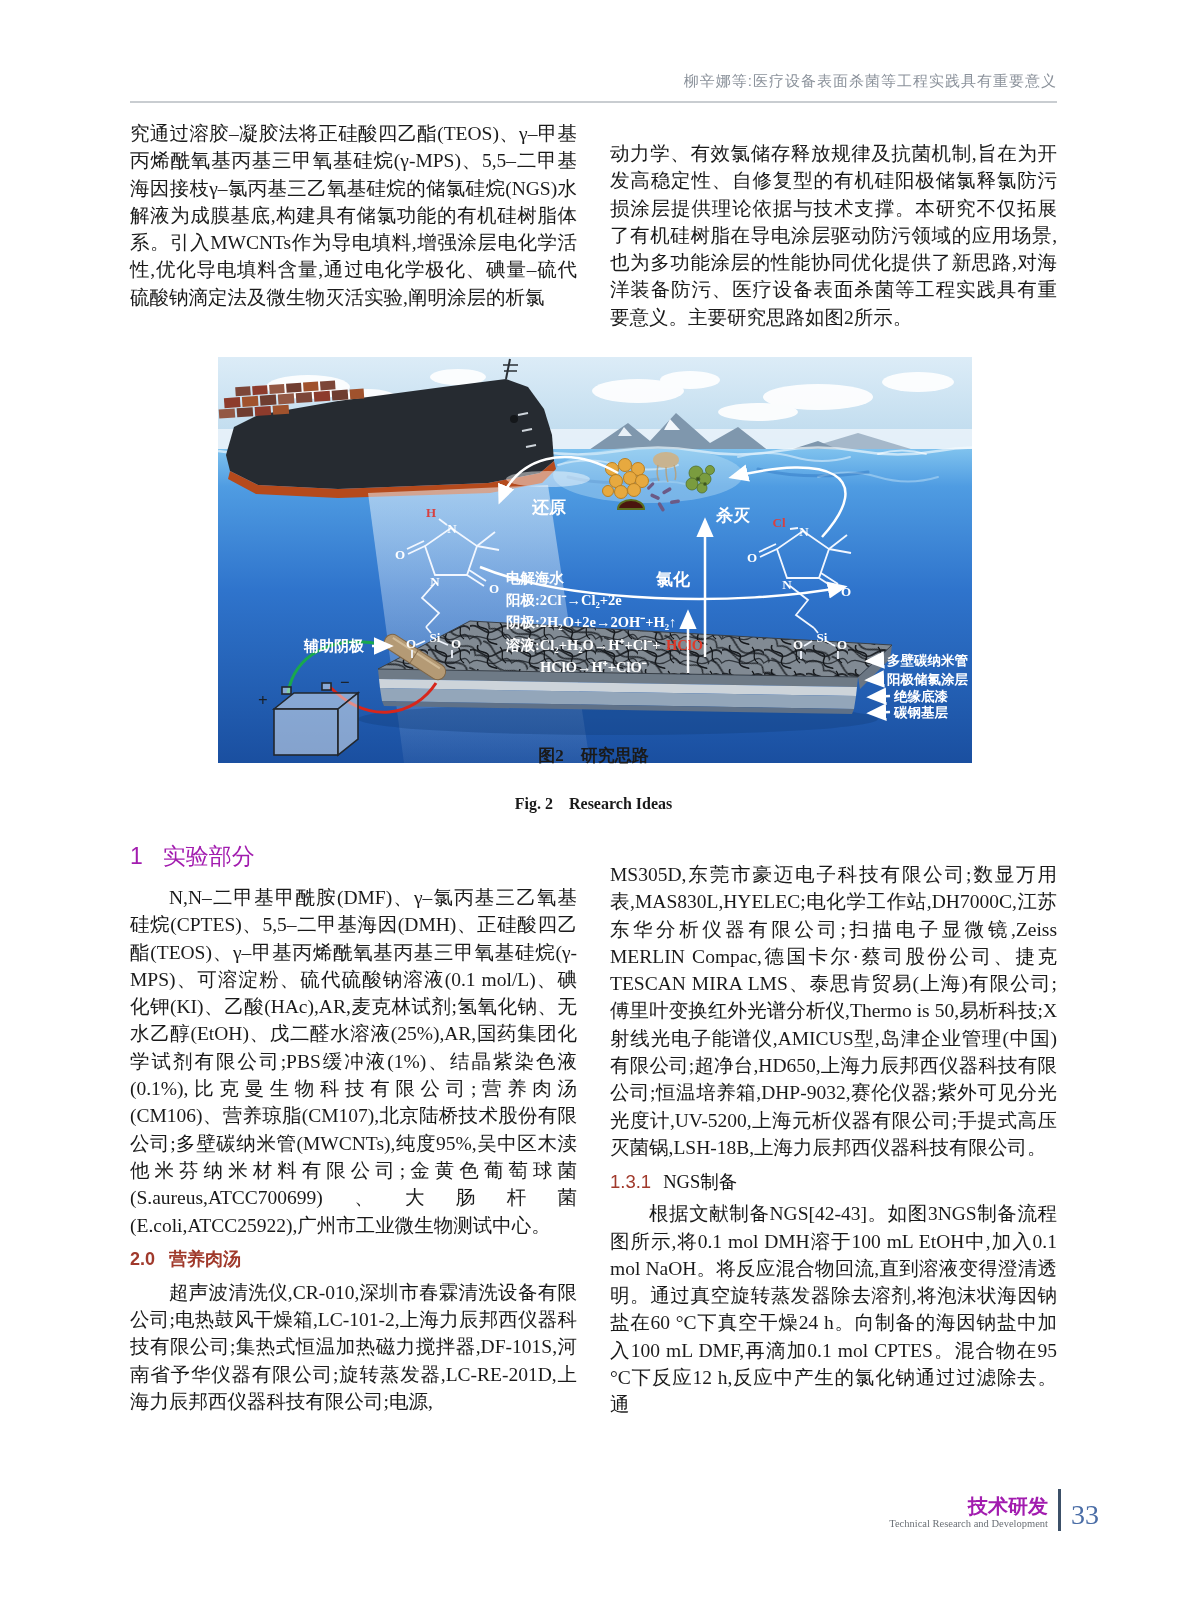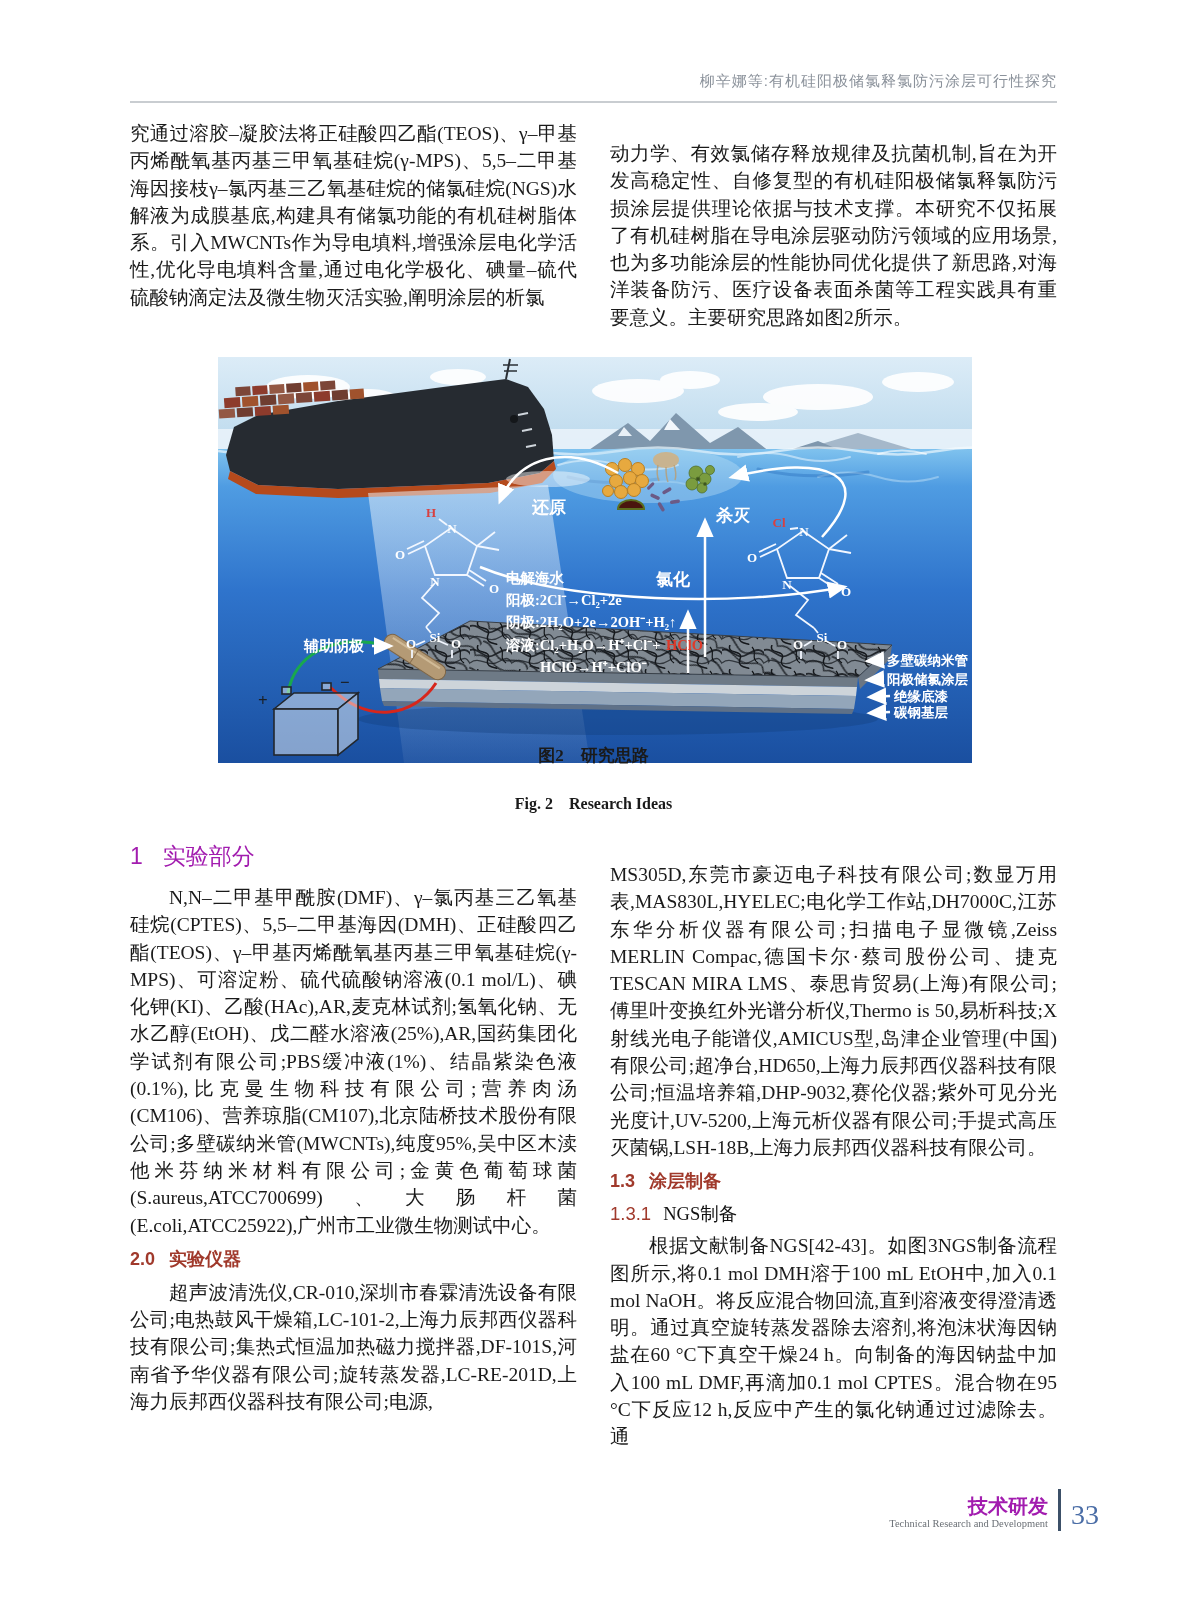--- a/index.html
+++ b/index.html
@@ -34,21 +34,21 @@
         font-size:20px;color:#a21caf;line-height:22px;}
   .footer .en{font-size:10.5px;color:#6b7076;line-height:14px;}
   .footer .bar{width:3px;height:42px;background:#3c5068;margin:0 10px 0 10px;}
   .footer .num{font-size:28px;color:#4a6da6;line-height:30px;margin-bottom:1px;}
 </style>
 </head>
 <body>
 
 <div class="page">
 
-  <div class="running-head">柳辛娜等:有机硅阳极储氯释氯防污涂层可行性探究</div>
+  <div class="running-head">柳辛娜等:医疗设备表面杀菌等工程实践具有重要意义</div>
   <div class="head-rule"></div>
 
   <div class="col colL intro">
     <p class="para">究通过溶胶–凝胶法将正硅酸四乙酯(TEOS)、γ–甲基丙烯酰氧基丙基三甲氧基硅烷(γ-MPS)、5,5–二甲基海因接枝γ–氯丙基三乙氧基硅烷的储氯硅烷(NGS)水解液为成膜基底,构建具有储氯功能的有机硅树脂体系。引入MWCNTs作为导电填料,增强涂层电化学活性,优化导电填料含量,通过电化学极化、碘量–硫代硫酸钠滴定法及微生物灭活实验,阐明涂层的析氯</p>
   </div>
   <div class="col colR intro">
     <p class="para">动力学、有效氯储存释放规律及抗菌机制,旨在为开发高稳定性、自修复型的有机硅阳极储氯释氯防污损涂层提供理论依据与技术支撑。本研究不仅拓展了有机硅树脂在导电涂层驱动防污领域的应用场景,也为多功能涂层的性能协同优化提供了新思路,对海洋装备防污、医疗设备表面杀菌等工程实践具有重要意义。主要研究思路如图2所示。</p>
   </div>
 
   <div class="figure">
@@ -308,27 +308,26 @@
       </g>
     </svg>
   </div>
 
   <div class="cap cn">图2　研究思路</div>
   <div class="cap en">Fig. 2　Research Ideas</div>
 
   <div class="col colL sec">
     <h1><span class="num">1</span><span>实验部分</span></h1>
     <p class="para indent">N,N–二甲基甲酰胺(DMF)、γ–氯丙基三乙氧基硅烷(CPTES)、5,5–二甲基海因(DMH)、正硅酸四乙酯(TEOS)、γ–甲基丙烯酰氧基丙基三甲氧基硅烷(γ-MPS)、可溶淀粉、硫代硫酸钠溶液(0.1 mol/L)、碘化钾(KI)、乙酸(HAc),AR,麦克林试剂;氢氧化钠、无水乙醇(EtOH)、戊二醛水溶液(25%),AR,国药集团化学试剂有限公司;PBS缓冲液(1%)、结晶紫染色液(0.1%),比克曼生物科技有限公司;营养肉汤(CM106)、营养琼脂(CM107),北京陆桥技术股份有限公司;多壁碳纳米管(MWCNTs),纯度95%,吴中区木渎他米芬纳米材料有限公司;金黄色葡萄球菌(S.aureus,ATCC700699)、大肠杆菌(E.coli,ATCC25922),广州市工业微生物测试中心。</p>
-    <h2><span class="num">2.0</span><span>实验仪器</span></h2>
+    <h2><span class="num">2.0</span><span>营养肉汤</span></h2>
     <p class="para indent">超声波清洗仪,CR-010,深圳市春霖清洗设备有限公司;电热鼓风干燥箱,LC-101-2,上海力辰邦西仪器科技有限公司;集热式恒温加热磁力搅拌器,DF-101S,河南省予华仪器有限公司;旋转蒸发器,LC-RE-201D,上海力辰邦西仪器科技有限公司;电源,</p>
   </div>
 
   <div class="col colR sec">
     <p class="para">MS305D,东莞市豪迈电子科技有限公司;数显万用表,MAS830L,HYELEC;电化学工作站,DH7000C,江苏东华分析仪器有限公司;扫描电子显微镜,Zeiss MERLIN Compac,德国卡尔·蔡司股份公司、捷克TESCAN MIRA LMS、泰思肯贸易(上海)有限公司;傅里叶变换红外光谱分析仪,Thermo is 50,易析科技;X射线光电子能谱仪,AMICUS型,岛津企业管理(中国)有限公司;超净台,HD650,上海力辰邦西仪器科技有限公司;恒温培养箱,DHP-9032,赛伦仪器;紫外可见分光光度计,UV-5200,上海元析仪器有限公司;手提式高压灭菌锅,LSH-18B,上海力辰邦西仪器科技有限公司。</p>
-    <h2><span class="num">1.3</span><span>涂层制备</span></h2>
     <h3><span class="num">1.3.1</span><span>NGS制备</span></h3>
     <p class="para indent">根据文献制备NGS[42-43]。如图3NGS制备流程图所示,将0.1 mol DMH溶于100 mL EtOH中,加入0.1 mol NaOH。将反应混合物回流,直到溶液变得澄清透明。通过真空旋转蒸发器除去溶剂,将泡沫状海因钠盐在60 °C下真空干燥24 h。向制备的海因钠盐中加入100 mL DMF,再滴加0.1 mol CPTES。混合物在95 °C下反应12 h,反应中产生的氯化钠通过过滤除去。通</p>
   </div>
 
   <div class="footer">
     <div class="names">
       <div class="cn">技术研发</div>
       <div class="en">Technical Research and Development</div>
     </div>
     <div class="bar"></div>

